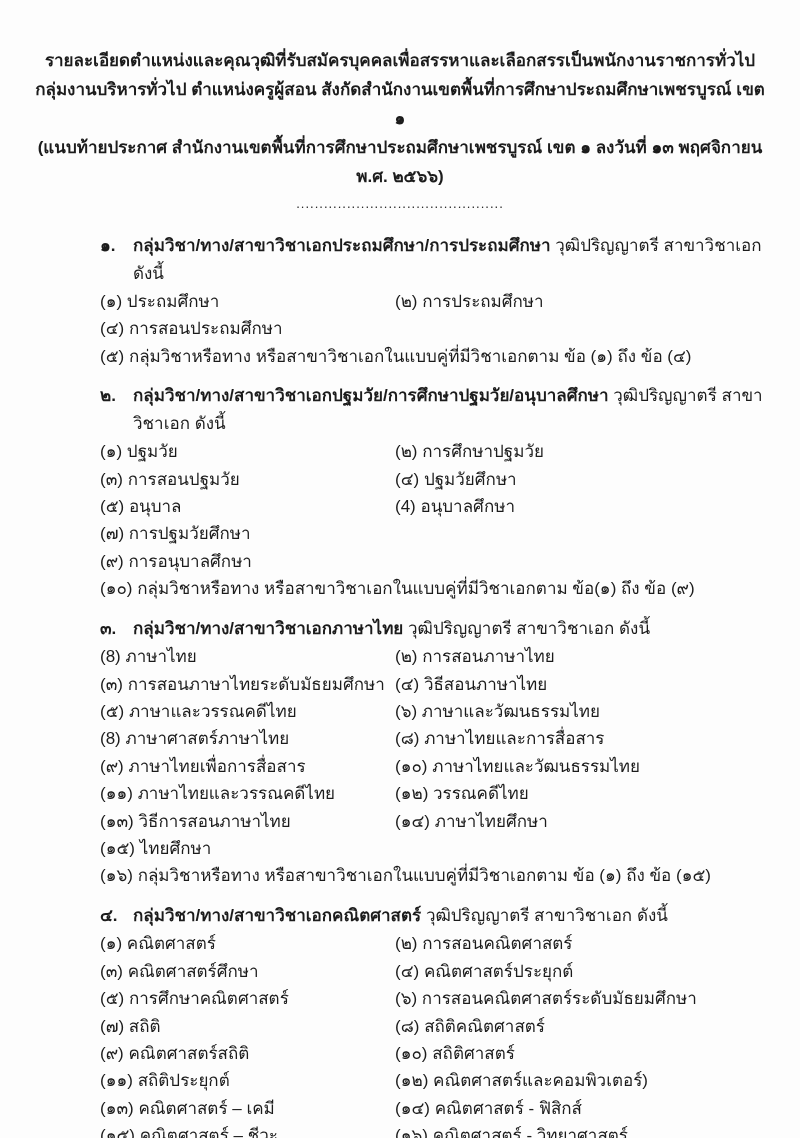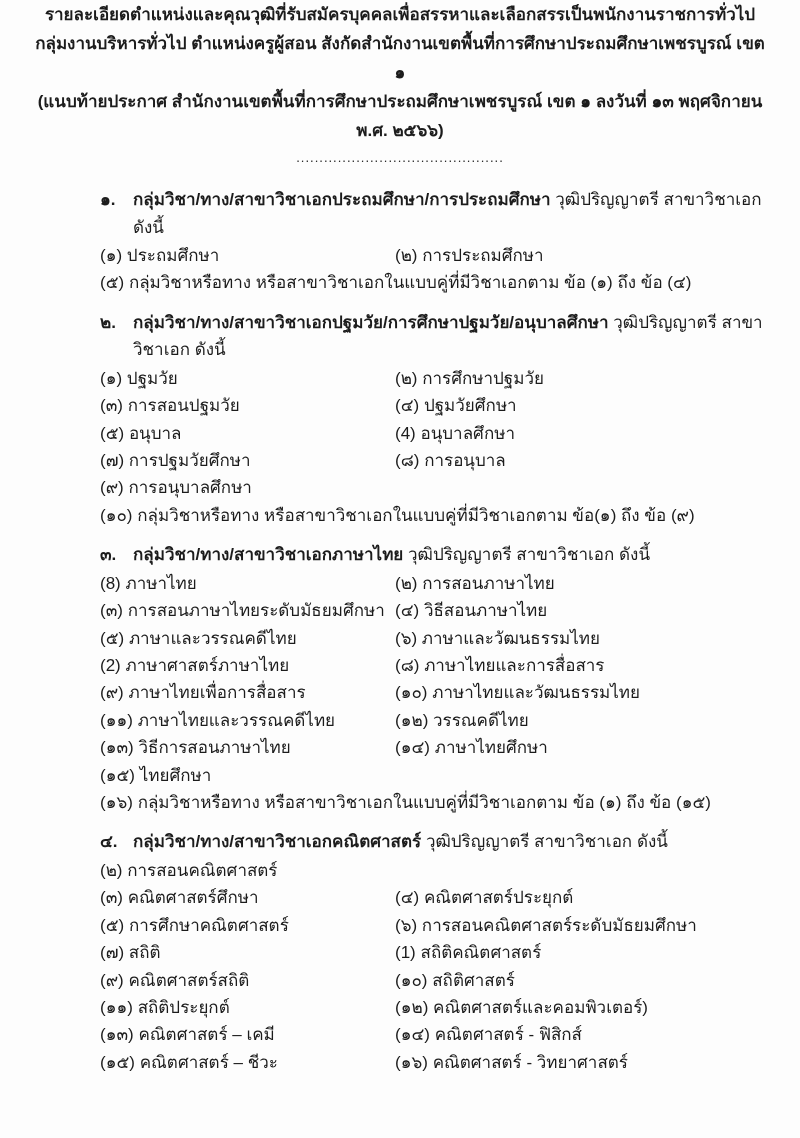--- a/index.html
+++ b/index.html
@@ -10,20 +10,21 @@
   .page {
     position: relative;
     width: 800px;
     height: 1138px;
     margin: 0 auto;
     background: #fdfdfd;
     color: #1c1c1c;
     font-family: "Liberation Sans", "DejaVu Sans", sans-serif;
     font-size: 17px;
     box-sizing: border-box;
+    padding-top: 46px;
     overflow: hidden;
   }
   .header {
     text-align: center;
     font-weight: 700;
     line-height: 29px;
     padding: 0 28px;
   }
   .divider {
     text-align: center;
@@ -78,20 +79,21 @@
         <div class="sec-head">
           <span class="sec-num">๑.</span>
           <span class="sec-title"><b>กลุ่มวิชา/ทาง/สาขาวิชาเอกประถมศึกษา/การประถมศึกษา</b> <span>วุฒิปริญญาตรี สาขาวิชาเอก ดังนี้</span></span>
         </div>
         <div class="rows">
           <div class="row">
             <span class="cell">(๑) ประถมศึกษา</span>
             <span class="cell">(๒) การประถมศึกษา</span>
           </div>
           <div class="row">
+            <span class="cell">(๔) การสอนประถมศึกษา</span>
           </div>
           <div class="row">
             <span class="cell full">(๕) กลุ่มวิชาหรือทาง หรือสาขาวิชาเอกในแบบคู่ที่มีวิชาเอกตาม ข้อ (๑) ถึง ข้อ (๔)</span>
           </div>
         </div>
       </div>
       <div class="section">
         <div class="sec-head">
           <span class="sec-num">๒.</span>
           <span class="sec-title"><b>กลุ่มวิชา/ทาง/สาขาวิชาเอกปฐมวัย/การศึกษาปฐมวัย/อนุบาลศึกษา</b> <span>วุฒิปริญญาตรี สาขาวิชาเอก ดังนี้</span></span>
@@ -104,21 +106,20 @@
           <div class="row">
             <span class="cell">(๓) การสอนปฐมวัย</span>
             <span class="cell">(๔) ปฐมวัยศึกษา</span>
           </div>
           <div class="row">
             <span class="cell">(๕) อนุบาล</span>
             <span class="cell">(4) อนุบาลศึกษา</span>
           </div>
           <div class="row">
             <span class="cell">(๗) การปฐมวัยศึกษา</span>
-            <span class="cell">(๘) การอนุบาล</span>
           </div>
           <div class="row">
             <span class="cell full">(๙) การอนุบาลศึกษา</span>
           </div>
           <div class="row">
             <span class="cell full">(๑๐) กลุ่มวิชาหรือทาง หรือสาขาวิชาเอกในแบบคู่ที่มีวิชาเอกตาม ข้อ(๑) ถึง ข้อ (๙)</span>
           </div>
         </div>
       </div>
       <div class="section">
@@ -133,21 +134,21 @@
           </div>
           <div class="row">
             <span class="cell">(๓) การสอนภาษาไทยระดับมัธยมศึกษา</span>
             <span class="cell">(๔) วิธีสอนภาษาไทย</span>
           </div>
           <div class="row">
             <span class="cell">(๕) ภาษาและวรรณคดีไทย</span>
             <span class="cell">(๖) ภาษาและวัฒนธรรมไทย</span>
           </div>
           <div class="row">
-            <span class="cell">(2) ภาษาศาสตร์ภาษาไทย</span>
+            <span class="cell">(8) ภาษาศาสตร์ภาษาไทย</span>
             <span class="cell">(๘) ภาษาไทยและการสื่อสาร</span>
           </div>
           <div class="row">
             <span class="cell">(๙) ภาษาไทยเพื่อการสื่อสาร</span>
             <span class="cell">(๑๐) ภาษาไทยและวัฒนธรรมไทย</span>
           </div>
           <div class="row">
             <span class="cell">(๑๑) ภาษาไทยและวรรณคดีไทย</span>
             <span class="cell">(๑๒) วรรณคดีไทย</span>
           </div>
@@ -163,33 +164,34 @@
           </div>
         </div>
       </div>
       <div class="section">
         <div class="sec-head">
           <span class="sec-num">๔.</span>
           <span class="sec-title"><b>กลุ่มวิชา/ทาง/สาขาวิชาเอกคณิตศาสตร์</b> <span>วุฒิปริญญาตรี สาขาวิชาเอก ดังนี้</span></span>
         </div>
         <div class="rows">
           <div class="row">
+            <span class="cell">(๑) คณิตศาสตร์</span>
             <span class="cell">(๒) การสอนคณิตศาสตร์</span>
           </div>
           <div class="row">
             <span class="cell">(๓) คณิตศาสตร์ศึกษา</span>
             <span class="cell">(๔) คณิตศาสตร์ประยุกต์</span>
           </div>
           <div class="row">
             <span class="cell">(๕) การศึกษาคณิตศาสตร์</span>
             <span class="cell">(๖) การสอนคณิตศาสตร์ระดับมัธยมศึกษา</span>
           </div>
           <div class="row">
             <span class="cell">(๗) สถิติ</span>
-            <span class="cell">(1) สถิติคณิตศาสตร์</span>
+            <span class="cell">(๘) สถิติคณิตศาสตร์</span>
           </div>
           <div class="row">
             <span class="cell">(๙) คณิตศาสตร์สถิติ</span>
             <span class="cell">(๑๐) สถิติศาสตร์</span>
           </div>
           <div class="row">
             <span class="cell">(๑๑) สถิติประยุกต์</span>
             <span class="cell">(๑๒) คณิตศาสตร์และคอมพิวเตอร์)</span>
           </div>
           <div class="row">

